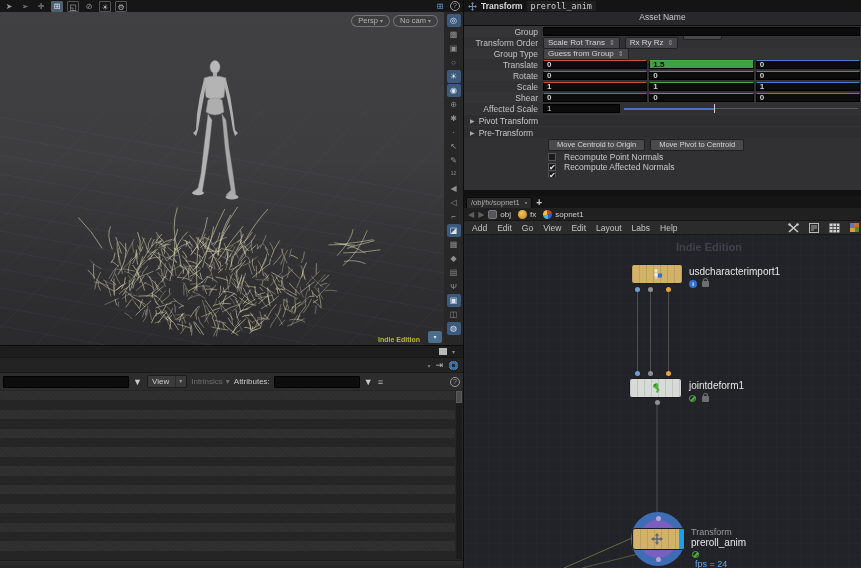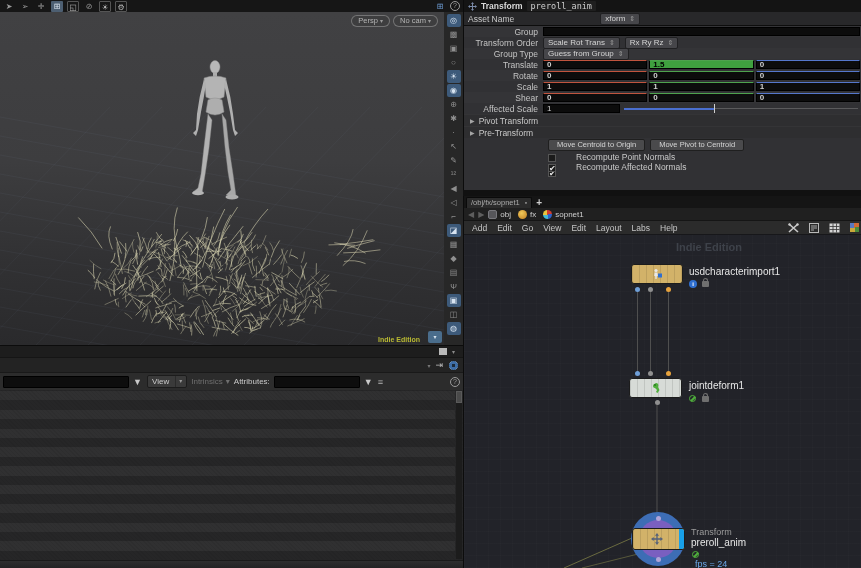--- a/index.html
+++ b/index.html
@@ -89,21 +89,21 @@
   
   #param { position:absolute; left:463px; top:0; width:398px; height:196px; background:#313134;
     border-left:1px solid #0c0c0c; font-size:8.5px; color:#c9c9c9; }
   #param-header { height:12px; background:#141414; display:flex; align-items:center; gap:4px;
     padding:0 4px; }
   #param-header .node-icon { width:9px; height:9px; }
   #param-title { font-weight:bold; color:#d8d8d8; font-size:8.5px; }
   #param-name { font-family:"DejaVu Sans Mono", monospace; font-size:8.5px; color:#cfcfcf;
     background:#1f1f1f; padding:0 4px; border-radius:1px; }
   #asset-row { height:14px; background:#28282a; border-bottom:1px solid #0d0d0d; display:flex;
-    align-items:center; padding:0 4px; gap:6px; }
+    align-items:center; padding:0 4px; gap:6px;flex-direction:column; }
   #asset-row .val { margin-left:80px; }
   .mini-drop { background:#46464a; border:1px solid #202022; border-radius:2px; color:#d5d5d5;
     font-size:8px; line-height:10px; padding:0 4px; display:inline-flex; gap:4px;
     align-items:center; }
   .mini-drop .ud { color:#9a9a9a; font-size:7px; }
   .prow { display:flex; align-items:center; height:11px; padding-right:1px; }
   .prow:nth-child(odd) { background:rgba(255,255,255,0.015); }
   .plabel { width:79px; text-align:right; padding-right:5px; color:#c4c4c4; flex:none;
     white-space:nowrap; overflow:hidden; }
   .pfield { flex:1; height:9px; background:#0c0c0c; border:1px solid #000; color:#cfcfcf;
@@ -111,21 +111,21 @@
   .triple { flex:1; display:flex; gap:2px; }
   .tf { flex:1; height:9px; background:#0c0c0c; border:1px solid #000; border-top-width:1px;
     color:#cfcfcf; font-size:8px; line-height:8px; padding:0 3px; font-weight:bold; }
   .tf.keyed { color:#000; }
   .section-row { display:flex; align-items:center; height:12px; color:#c9c9c9; gap:4px;
     padding-left:6px; background:rgba(0,0,0,0.06); border-top:1px solid rgba(255,255,255,0.03);}
   .tri { color:#a5a5a5; font-size:6px; }
   .btn-row { display:flex; gap:5px; height:14px; align-items:center; padding-left:84px; }
   .pbtn { background:#4a4a4c; border:1px solid #1f1f1f; border-radius:2px; color:#d5d5d5;
     font-size:7.5px; line-height:10px; padding:0 8px; white-space:nowrap; }
-  .cb-row { display:flex; align-items:flex-end; gap:20px; height:10px; padding-left:84px; }
+  .cb-row { display:flex; align-items:center; gap:8px; height:10px; padding-left:84px; }
   .cb { width:8px; height:8px; background:#1b1b1b; border:1px solid #555; flex:none;
     color:#e8e8e8; font-size:8px; line-height:7px; text-align:center; }
   .cb.checked::after { content:"\2714"; }
   .slider-wrap { flex:1; position:relative; height:9px; margin-left:4px; }
   .slider-groove { position:absolute; left:0; right:2px; top:4px; height:1px; background:#5a5a5c; }
   .slider-fill { position:absolute; left:0; top:3.5px; height:2px; width:38%; background:#4a6fd0; }
   .slider-tick { position:absolute; left:38%; top:0; width:1px; height:9px; background:#cfcfcf; }
   .us-field { width:77px; flex:none; }
   #param-gap { position:absolute; left:463px; top:190px; width:398px; height:6px;
     background:#111111; }

